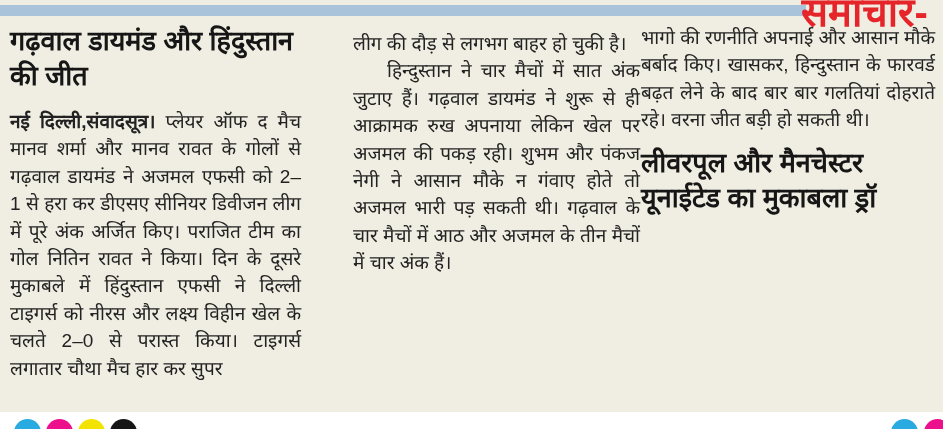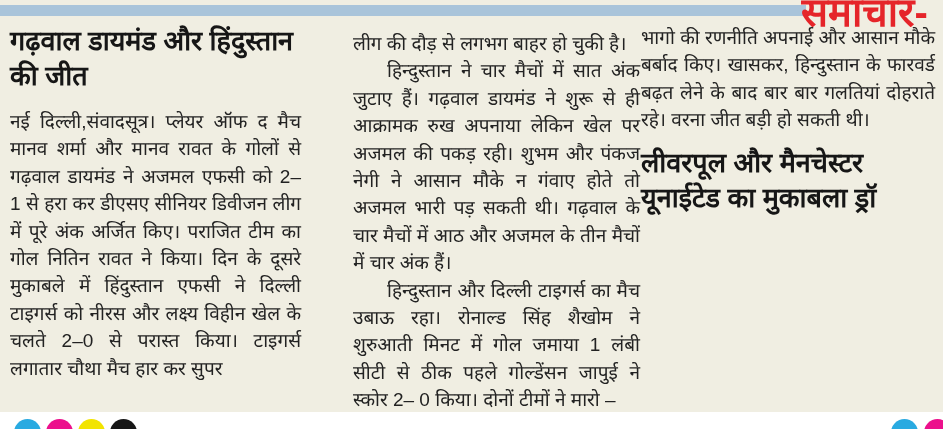--- a/index.html
+++ b/index.html
@@ -56,21 +56,21 @@
     margin: 0 0 14px 0;
   }
   .body-text {
     font-size: 19px;
     line-height: 27.4px;
     text-align: justify;
     margin: 0;
     color: #222222;
   }
   .indent { text-indent: 34px; }
-  .dateline { font-weight: normal; margin-top: 32px; }
+  .dateline { font-weight: bold; margin-top: 32px; }
   .spacer-1 { height: 12px; }
   
   .bottom-strip {
     position: absolute;
     left: 0; top: 412px;
     width: 943px; height: 17px;
     background: #ffffff;
   }
   .reg-dot {
     position: absolute;
@@ -93,21 +93,20 @@
   </div>
 
   <div class="col col-1">
     <h1 class="headline">गढ़वाल डायमंड और हिंदुस्तान की जीत</h1>
     <p class="body-text"><span class="dateline">नई दिल्ली,संवादसूत्र।</span><span> प्लेयर ऑफ द मैच मानव शर्मा और मानव रावत के गोलों से गढ़वाल डायमंड ने अजमल एफसी को 2– 1 से हरा कर डीएसए सीनियर डिवीजन लीग में  पूरे अंक अर्जित किए। पराजित टीम का गोल नितिन रावत ने किया। दिन के दूसरे मुकाबले में हिंदुस्तान एफसी ने दिल्ली टाइगर्स को नीरस और लक्ष्य विहीन खेल के चलते  2–0 से परास्त किया। टाइगर्स लगातार चौथा मैच हार कर सुपर</span></p>
   </div>
 
   <div class="col col-2">
     <p class="body-text">लीग की दौड़ से लगभग बाहर हो चुकी है।</p>
     <p class="body-text indent">हिन्दुस्तान ने चार मैचों में सात अंक जुटाए हैं। गढ़वाल डायमंड ने शुरू से ही आक्रामक रुख अपनाया लेकिन खेल पर अजमल की पकड़ रही। शुभम और पंकज नेगी ने आसान मौके  न गंवाए होते तो अजमल भारी पड़ सकती थी। गढ़वाल के चार मैचों में आठ और अजमल के तीन मैचों में चार अंक हैं।</p>
-    <p class="body-text indent">हिन्दुस्तान और दिल्ली टाइगर्स का मैच उबाऊ  रहा। रोनाल्ड सिंह शैखोम ने शुरुआती मिनट में गोल जमाया 1 लंबी सीटी से ठीक पहले गोल्डेंसन जापुई ने स्कोर 2– 0 किया। दोनों टीमों ने मारो –</p>
   </div>
 
   <div class="col col-3">
     <p class="body-text">भागो की रणनीति अपनाई और आसान मौके बर्बाद किए। खासकर,  हिन्दुस्तान के फारवर्ड बढ़त लेने के बाद बार बार गलतियां दोहराते रहे। वरना जीत बड़ी हो सकती थी।</p>
     <div class="spacer-1"></div>
     <h1 class="headline">लीवरपूल और मैनचेस्टर यूनाईटेड का मुकाबला ड्रॉ</h1>
   </div>
 
   <div class="bottom-strip"></div>
   <div id="reg-dots">

